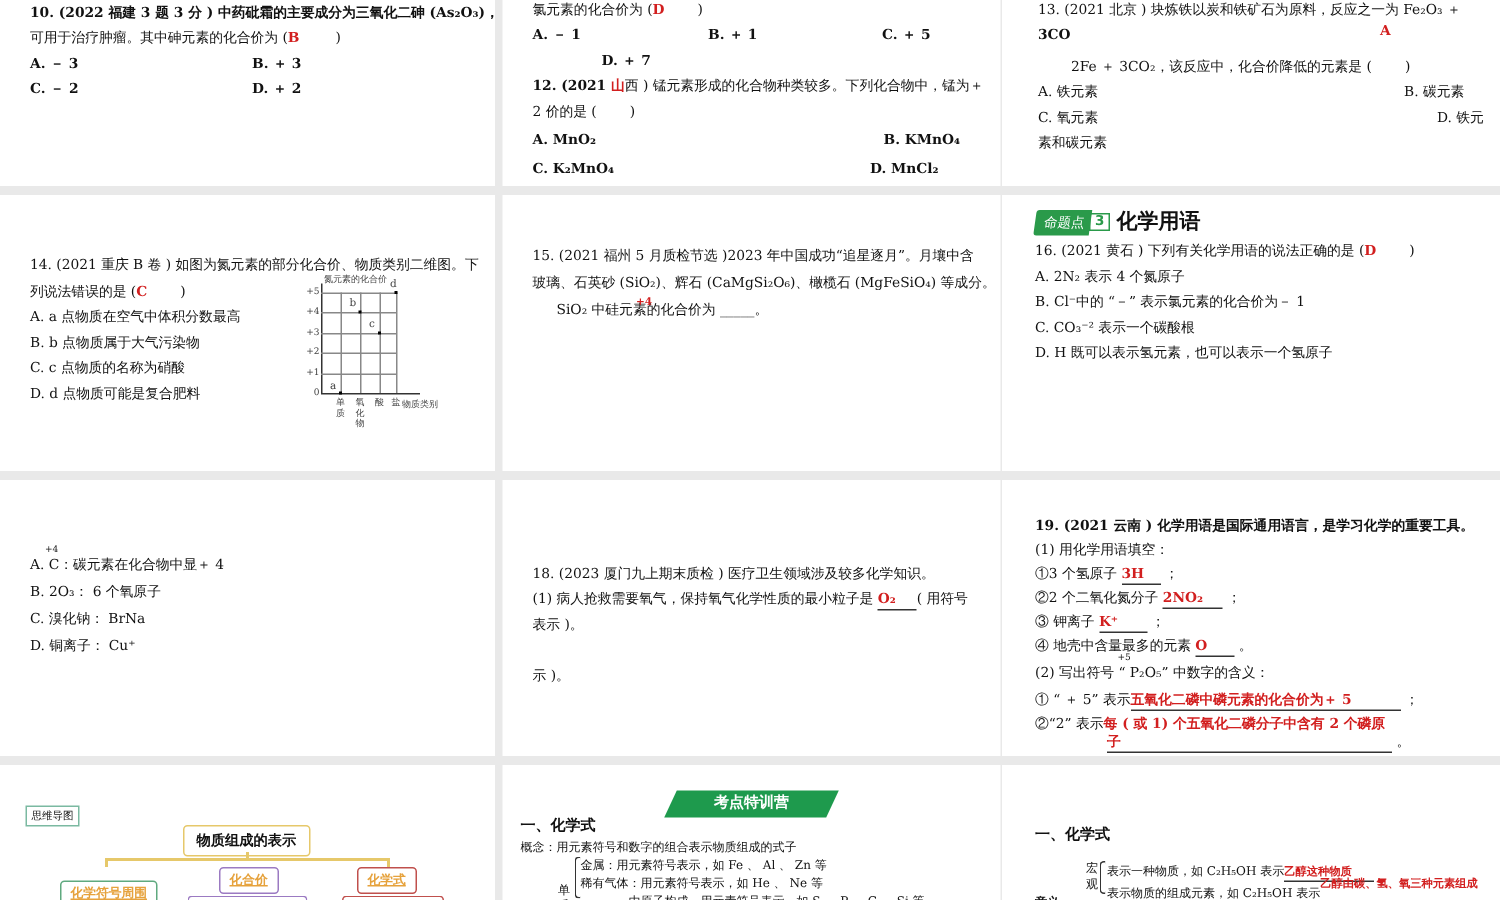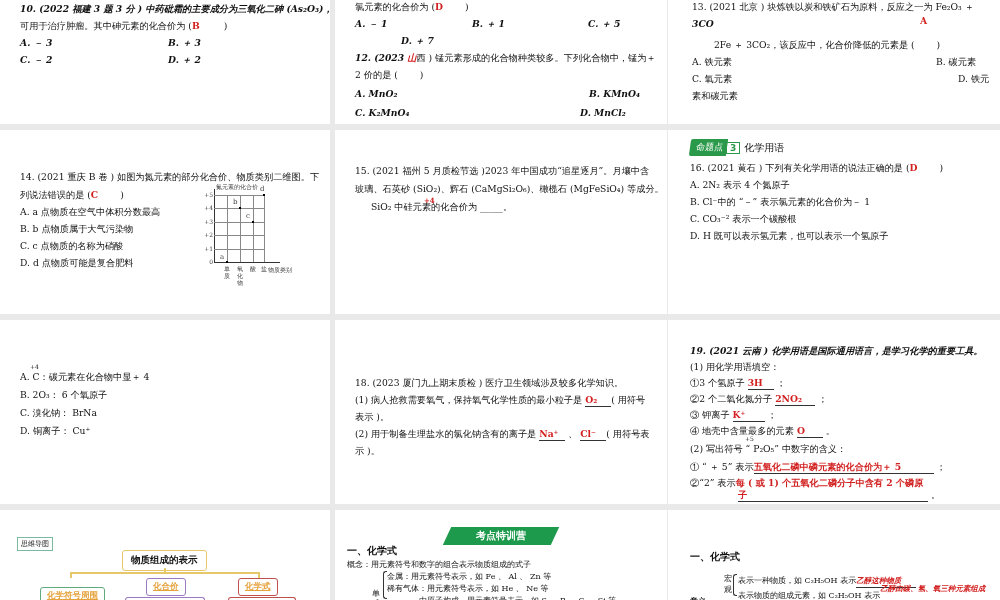--- a/index.html
+++ b/index.html
@@ -8,28 +8,28 @@
   .grid { position: relative; width: 1000px; height: 600px; }
   .card { position: absolute; background: #fff; overflow: hidden; }
   .c1 { left: 0; width: 330px; }
   .c2 { left: 335px; width: 332px; }
   .c3 { left: 668px; width: 332px; }
   .r1 { top: 0; height: 124px; }
   .r2 { top: 130px; height: 184px; }
   .r3 { top: 320px; height: 184px; }
   .r4 { top: 510px; height: 90px; }
   .p { position: absolute; line-height: 13px; white-space: nowrap; }
-  .b { font-weight: bold; font-style: italic; }
+  .b { font-weight: bold; }
   .red { color: #d21f1f; }
   .ans { color: #d21f1f; font-weight: bold; }
   .ul { display: inline-block; border-bottom: 1px solid #333; min-width: 26px; text-align: left; }
   .badge { position: absolute; left: 22px; top: 9px; display: flex; align-items: center; font-family: "DejaVu Sans", sans-serif; }
   .badge .tag { background: #2a9a4a; color: #fff; font-size: 9px; padding: 2px 4px 2px 6px; border-radius: 2px 0 0 2px; transform: skewX(-8deg); }
   .badge .num { background: #fff; border: 1.5px solid #2a9a4a; color: #2a9a4a; font-size: 9px; font-weight: bold; padding: 0 3px; margin-left: -1px; }
-  .badge .ttl { font-weight: normal; font-size: 10px; margin-left: 4px; color: #111; }
+  .badge .ttl { font-weight: bold; font-size: 14px; margin-left: 4px; color: #111; }
   
   .chart { position: absolute; left: 204px; top: 55px; width: 100px; height: 95px; font-size: 6px; color: #444; }
   .chart .axis-y { position: absolute; left: 10px; top: 4px; width: 1px; height: 73px; background: #333; }
   .chart .axis-x { position: absolute; left: 10px; top: 77px; width: 66px; height: 1px; background: #333; }
   .chart .gl-h { position: absolute; left: 10px; height: 1px; width: 50px; background: #888; }
   .chart .gl-v { position: absolute; top: 10px; width: 1px; height: 67px; background: #888; }
   .chart .tk { position: absolute; left: -1px; width: 10px; text-align: right; }
   .chart .pt { position: absolute; width: 2px; height: 2px; background: #000; }
   .chart .pl { position: absolute; font-size: 7px; }
   .chart .xl { position: absolute; top: 80px; width: 6px; line-height: 7px; text-align: center; word-break: break-all; white-space: normal; }
@@ -58,21 +58,21 @@
     <div class="p b" style="left:20px;top:53px;">C. － 2</div>
     <div class="p b" style="left:168px;top:53px;">D. ＋ 2</div>
   </div>
 
   <div class="card c2 r1">
     <div class="p" style="left:20px;top:0px;"><span>氯元素的化合价为 (</span><span class="ans">D</span><span style="margin-left:22px">)</span></div>
     <div class="p b" style="left:20px;top:17px;">A. － 1</div>
     <div class="p b" style="left:137px;top:17px;text-align:right;">B. ＋ 1</div>
     <div class="p b" style="left:253px;top:17px;">C. ＋ 5</div>
     <div class="p b" style="left:66px;top:34px;">D. ＋ 7</div>
-    <div class="p" style="left:20px;top:51px;"><span class="b">12. (2023 </span><span class="red b">山</span><span>西 ) 锰元素形成的化合物种类较多。下列化合物中，锰为＋</span></div>
+    <div class="p" style="left:20px;top:51px;"><span class="b">12. (2021 </span><span class="red b">山</span><span>西 ) 锰元素形成的化合物种类较多。下列化合物中，锰为＋</span></div>
     <div class="p" style="left:20px;top:68px;"><span>2 价的是 (</span><span style="margin-left:22px">)</span></div>
     <div class="p b" style="left:20px;top:87px;">A. MnO₂</div>
     <div class="p b" style="left:254px;top:87px;">B. KMnO₄</div>
     <div class="p b" style="left:20px;top:106px;">C. K₂MnO₄</div>
     <div class="p b" style="left:245px;top:106px;">D. MnCl₂</div>
   </div>
 
   <div class="card c3 r1">
     <div class="p" style="left:24px;top:0px;">13. (2021 北京 ) 块炼铁以炭和铁矿石为原料，反应之一为 Fe₂O₃ ＋</div>
     <div class="p b" style="left:24px;top:17px;">3CO</div>
@@ -153,21 +153,20 @@
     <div class="p" style="left:20px;top:50px;">A. C：碳元素在化合物中显＋ 4</div>
     <div class="p" style="left:20px;top:68px;">B. 2O₃：  6 个氧原子</div>
     <div class="p" style="left:20px;top:86px;">C.  溴化钠：  BrNa</div>
     <div class="p" style="left:20px;top:104px;">D.  铜离子：  Cu⁺</div>
   </div>
 
   <div class="card c2 r3">
     <div class="p" style="left:20px;top:56px;">18. (2023 厦门九上期末质检 ) 医疗卫生领域涉及较多化学知识。</div>
     <div class="p" style="left:20px;top:73px;"><span>(1) 病人抢救需要氧气，保持氧气化学性质的最小粒子是</span> <span class="ul ans">O₂</span><span>( 用符号</span></div>
     <div class="p" style="left:20px;top:90px;">表示 )。</div>
-    <div class="p" style="left:20px;top:107px;"><span>(2) 用于制备生理盐水的氯化钠含有的离子是</span> <span class="ul ans">Na⁺</span> <span>、</span> <span class="ul ans">Cl⁻</span><span>( 用符号表</span></div>
     <div class="p" style="left:20px;top:124px;">示 )。</div>
   </div>
 
   <div class="card c3 r3">
     <div class="p b" style="left:22px;top:24px;">19. (2021 云南 ) 化学用语是国际通用语言，是学习化学的重要工具。</div>
     <div class="p" style="left:22px;top:40px;">(1) 用化学用语填空：</div>
     <div class="p" style="left:22px;top:56px;"><span>①3 个氢原子</span> <span class="ul ans">3H</span> <span>；</span></div>
     <div class="p" style="left:22px;top:72px;"><span>②2 个二氧化氮分子</span> <span class="ul ans" style="min-width:40px">2NO₂</span> <span>；</span></div>
     <div class="p" style="left:22px;top:88px;"><span>③ 钾离子</span> <span class="ul ans" style="min-width:32px">K⁺</span> <span>；</span></div>
     <div class="p" style="left:22px;top:104px;"><span>④ 地壳中含量最多的元素</span> <span class="ul ans">O</span> <span>。</span></div>

